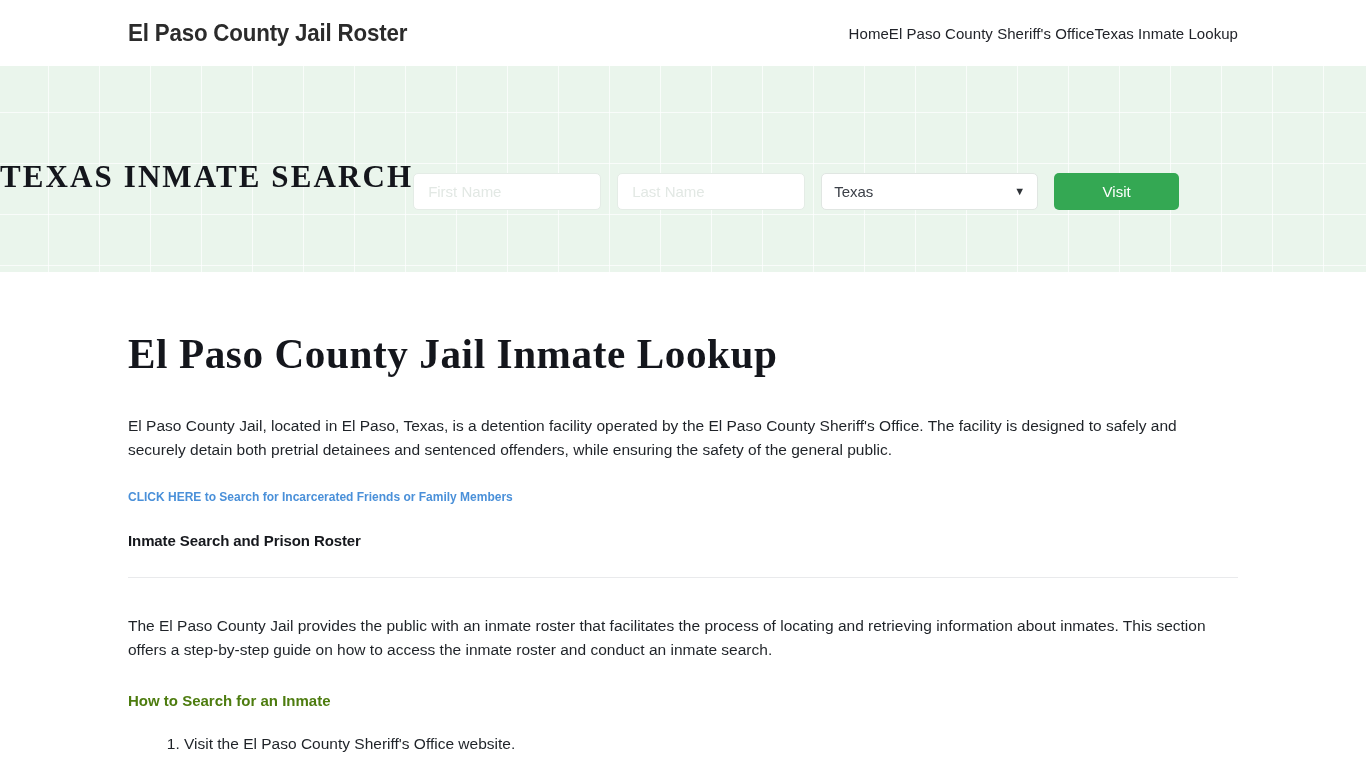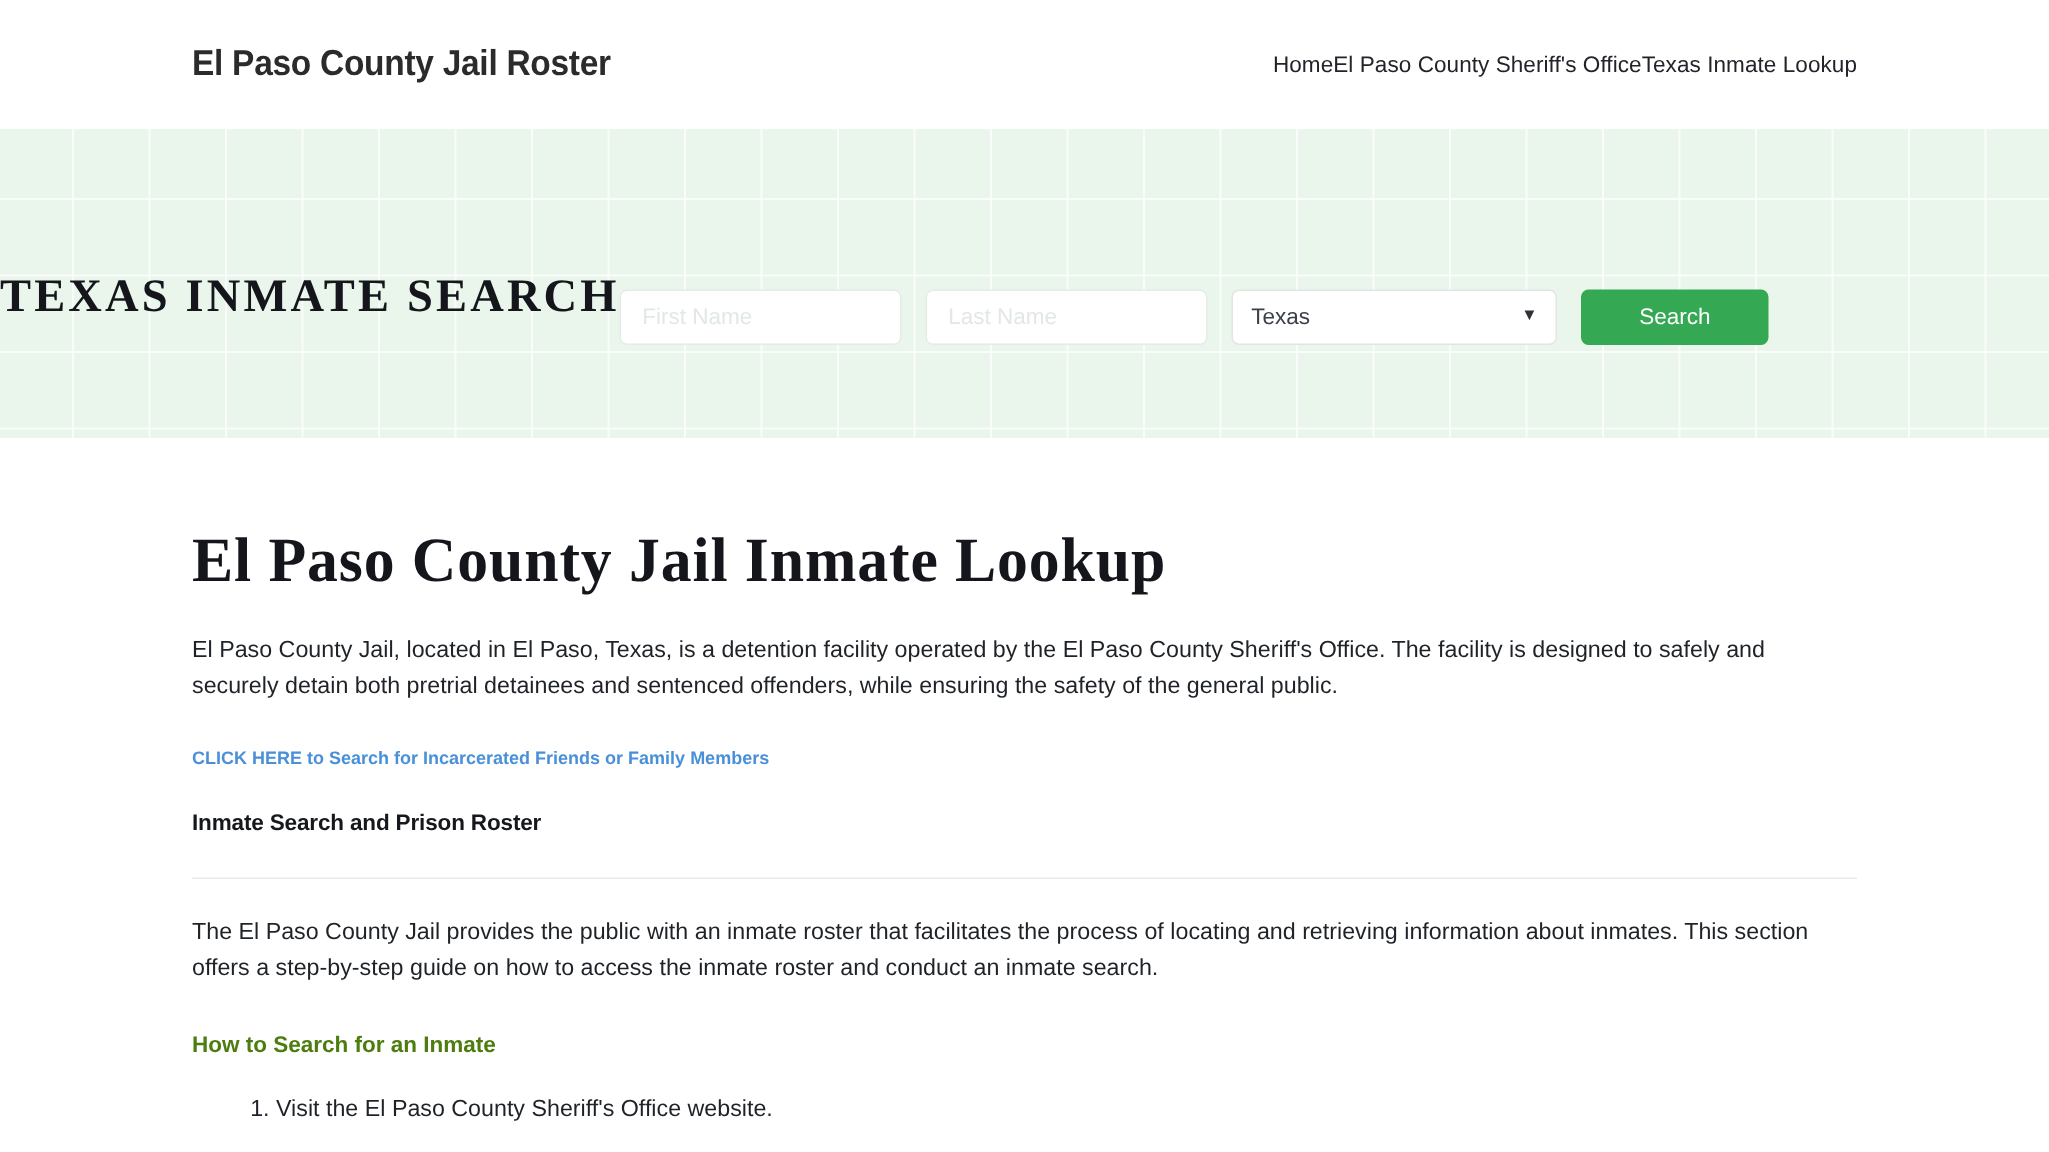--- a/index.html
+++ b/index.html
@@ -9,21 +9,21 @@
     overflow: hidden;
     background: #ffffff;
   }
   body {
     font-family: "Liberation Sans", sans-serif;
     color: #1b1b1b;
   }
 
   
   .site-header {
-    height: 86px;
+    height: 66px;
     background: #ffffff;
     display: flex;
     align-items: center;
     justify-content: space-between;
     padding: 0 128px;
   }
   .brand {
     font-family: "Liberation Sans", sans-serif;
     font-weight: bold;
     font-size: 24px;
@@ -132,21 +132,21 @@
     letter-spacing: 0.6px;
     color: #14161c;
     margin: 58px 0 0 0;
     transform: scaleX(0.98);
     transform-origin: left center;
   }
   .body-text {
     font-size: 15.5px;
     line-height: 24px;
     color: #1f2328;
-    margin: 24px 0 0 0;
+    margin: 36px 0 0 0;
     max-width: 1112px;
   }
   .cta-link {
     display: inline-block;
     margin: 24px 0 0 0;
     font-size: 12px;
     font-weight: bold;
     color: #4a90d9;
     text-decoration: none;
     line-height: 22px;
@@ -196,21 +196,21 @@
   <h1 class="hero-title">TEXAS INMATE SEARCH</h1>
   <form class="search-form">
     <input class="text-input" type="text" placeholder="First Name" style="">
     <input class="text-input" type="text" placeholder="Last Name" style="">
     <span class="select-wrap">
       <select class="state-select">
         <option>Texas</option>
       </select>
       <span class="select-chevron">▼</span>
     </span>
-    <button class="search-button" type="submit">Search</button>
+    <button class="search-button" type="submit">Visit</button>
   </form>
 </section>
 
 <main class="content">
   <h2 class="page-title">El Paso County Jail Inmate Lookup</h2>
   <p class="body-text">El Paso County Jail, located in El Paso, Texas, is a detention facility operated by the El Paso County Sheriff's Office. The facility is designed to safely and securely detain both pretrial detainees and sentenced offenders, while ensuring the safety of the general public.</p>
   <a class="cta-link" href="#">CLICK HERE to Search for Incarcerated Friends or Family Members</a>
   <h3 class="section-heading">Inmate Search and Prison Roster</h3>
   <hr class="divider">
   <p class="body-text">The El Paso County Jail provides the public with an inmate roster that facilitates the process of locating and retrieving information about inmates. This section offers a step-by-step guide on how to access the inmate roster and conduct an inmate search.</p>

